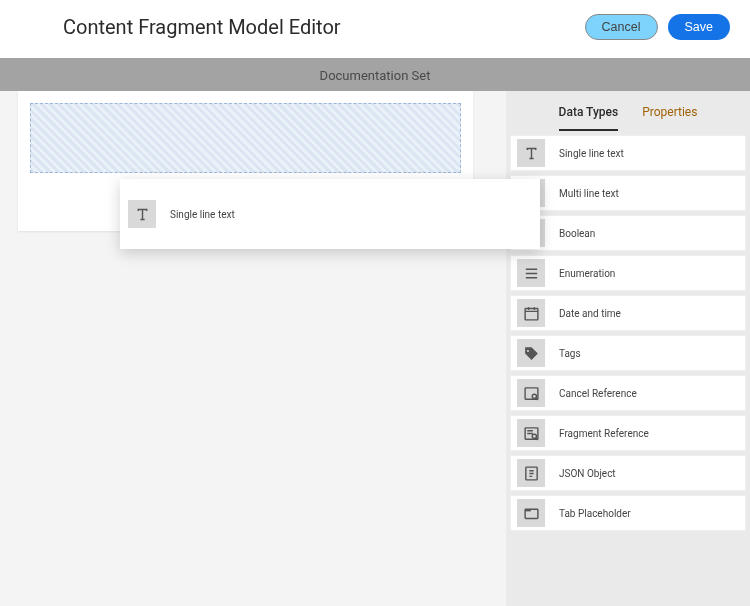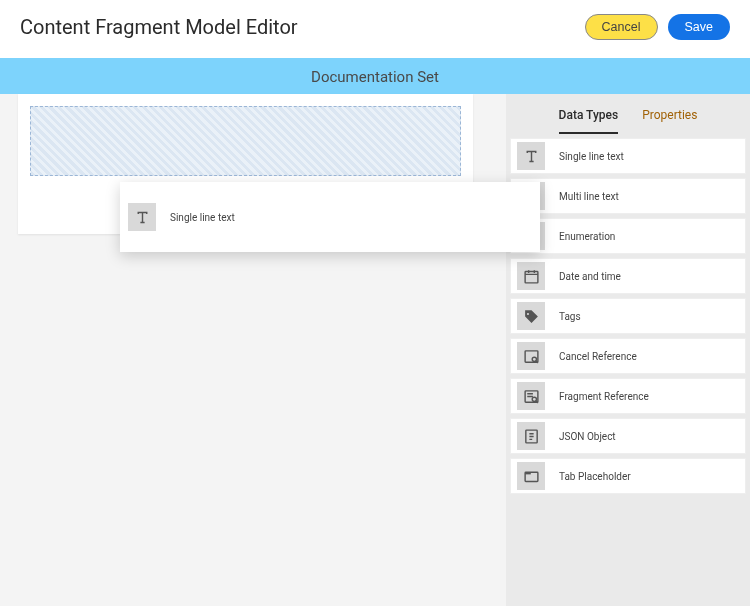--- a/index.html
+++ b/index.html
@@ -15,43 +15,44 @@
     display: flex;
     align-items: center;
     justify-content: space-between;
     padding: 14px 20px 18px 20px;
     background:#fff;
   }
   .header h1 {
     font-size: 20px;
     font-weight: 400;
     color:#2b2b2b;
+    margin-left:43px;
   }
   .header .actions { display:flex; gap:10px; }
   .btn {
     font-size: 12.5px;
     padding: 5px 16px;
     border-radius: 14px;
     border: 1px solid transparent;
     cursor: pointer;
   }
   .btn-cancel {
-    background:#fde047;
+    background:#7dd3fc;
     border:1.5px solid #888;
     color:#444;
   }
   .btn-save {
     background:#1473e6;
     color:#fff;
   }
 
   .subbar {
-    background:#7dd3fc;
+    background:#a3a3a3;
     text-align:center;
-    font-size:15px;
+    font-size:13px;
     color:#4a4a4a;
     padding:10px 0 8px 0;
   }
 
   .workspace {
     display:flex;
     background:#f4f4f4;
     height: calc(606px - 56px - 32px);
   }
 
@@ -206,20 +207,29 @@
           <span class="icon-box">
             <svg viewBox="0 0 24 24">
               <path d="M3 5h18v2H3V5zm0 4h18v2H3V9zm0 4h18v2H3v-2zm0 4h12v2H3v-2z"></path>
             </svg>
           </span>
           <span class="label">Multi line text</span>
         </div>
         <div class="type-card">
           <span class="icon-box">
             <svg viewBox="0 0 24 24">
+              <rect x="3" y="3" width="18" height="18" rx="2"></rect>
+              <path d="M7 12l3 3 7-7" stroke="#fff" stroke-width="2" fill="none"></path>
+            </svg>
+          </span>
+          <span class="label">Boolean</span>
+        </div>
+        <div class="type-card">
+          <span class="icon-box">
+            <svg viewBox="0 0 24 24">
               <path d="M4 5h16v2H4zM4 11h16v2H4zM4 17h16v2H4z"></path>
             </svg>
           </span>
           <span class="label">Enumeration</span>
         </div>
         <div class="type-card">
           <span class="icon-box">
             <svg viewBox="0 0 24 24">
               <rect x="3" y="5" width="18" height="16" rx="1" fill="none" stroke="#555" stroke-width="2"></rect>
               <path d="M3 9h18M8 3v4M16 3v4" stroke="#555" stroke-width="2"></path>

